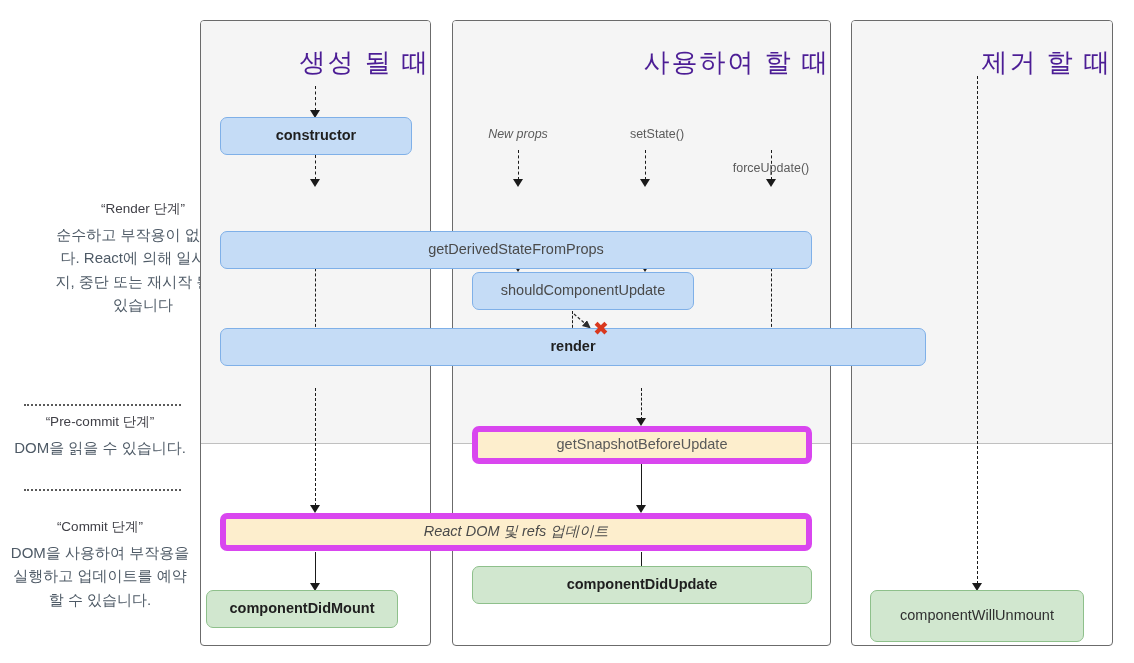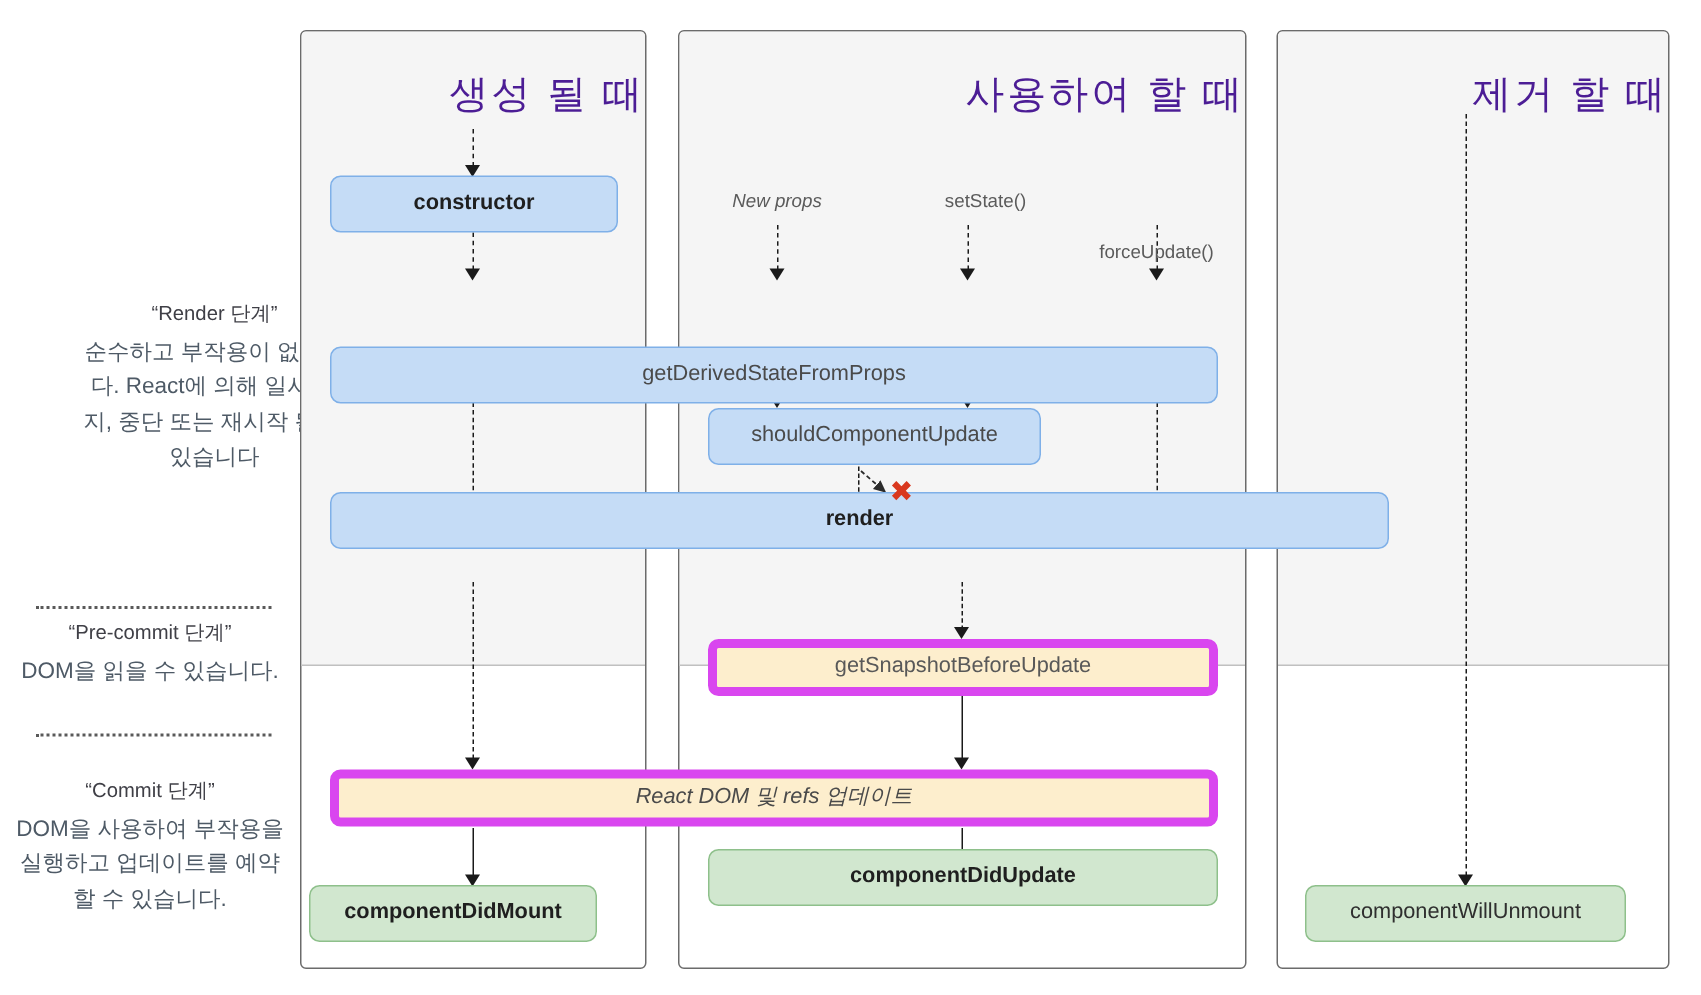--- a/index.html
+++ b/index.html
@@ -252,15 +252,15 @@
   <div class="node blue bold" style="left:220px; top:328px; width:706px; height:38px;">render</div>
 
   <div class="node yellow" style="left:472px; top:426px; width:340px; height:38px;">getSnapshotBeforeUpdate</div>
 
   <div class="node yellow italic" style="left:220px; top:513px; width:592px; height:38px;">React DOM 및 refs 업데이트</div>
 
   <div class="node green bold" style="left:206px; top:590px; width:192px; height:38px;">componentDidMount</div>
 
   <div class="node green bold" style="left:472px; top:566px; width:340px; height:38px;">componentDidUpdate</div>
 
-  <div class="node green" style="left:870px; top:590px; width:214px; height:38px;">componentWillUnmount</div>
+  <div class="node green" style="left:870px; top:590px; width:214px; height:52px;">componentWillUnmount</div>
 
 </div>
 
 </body></html>

